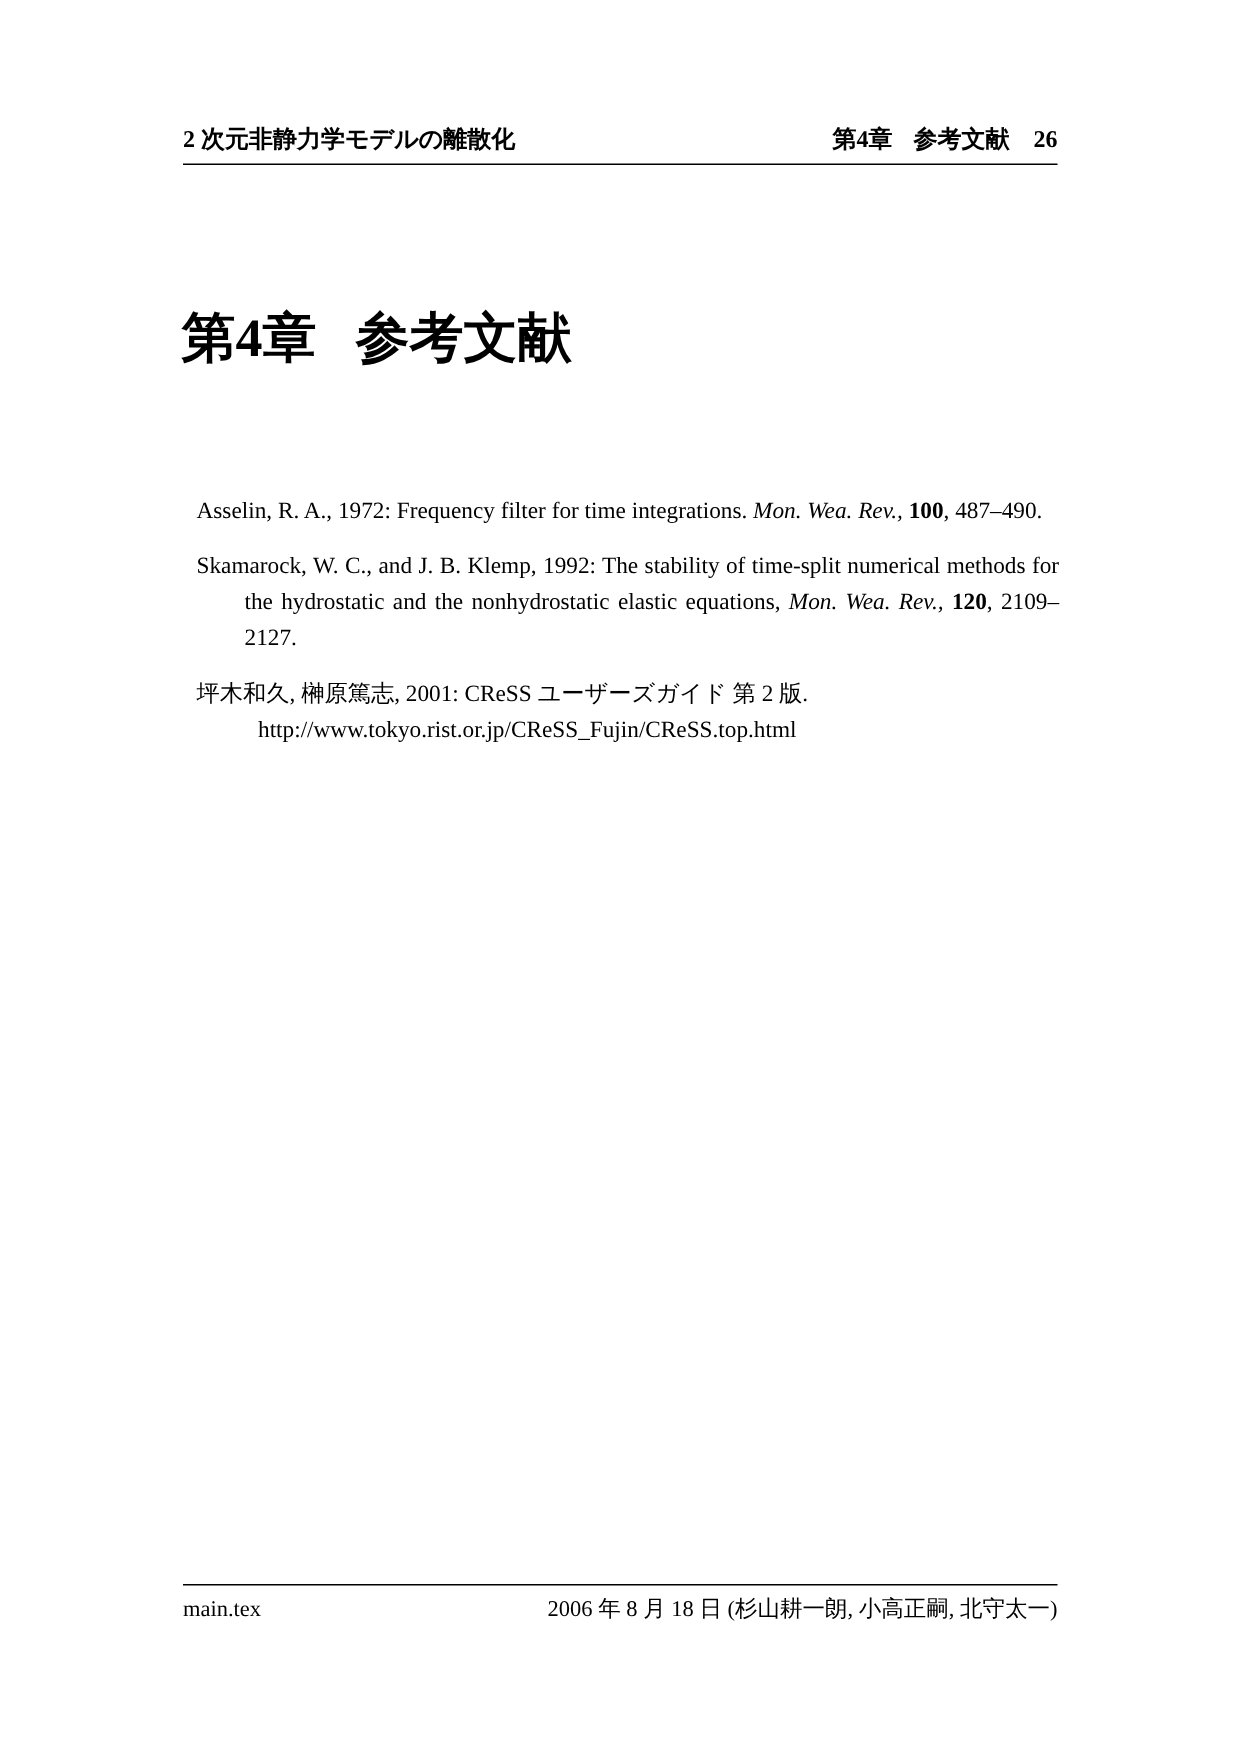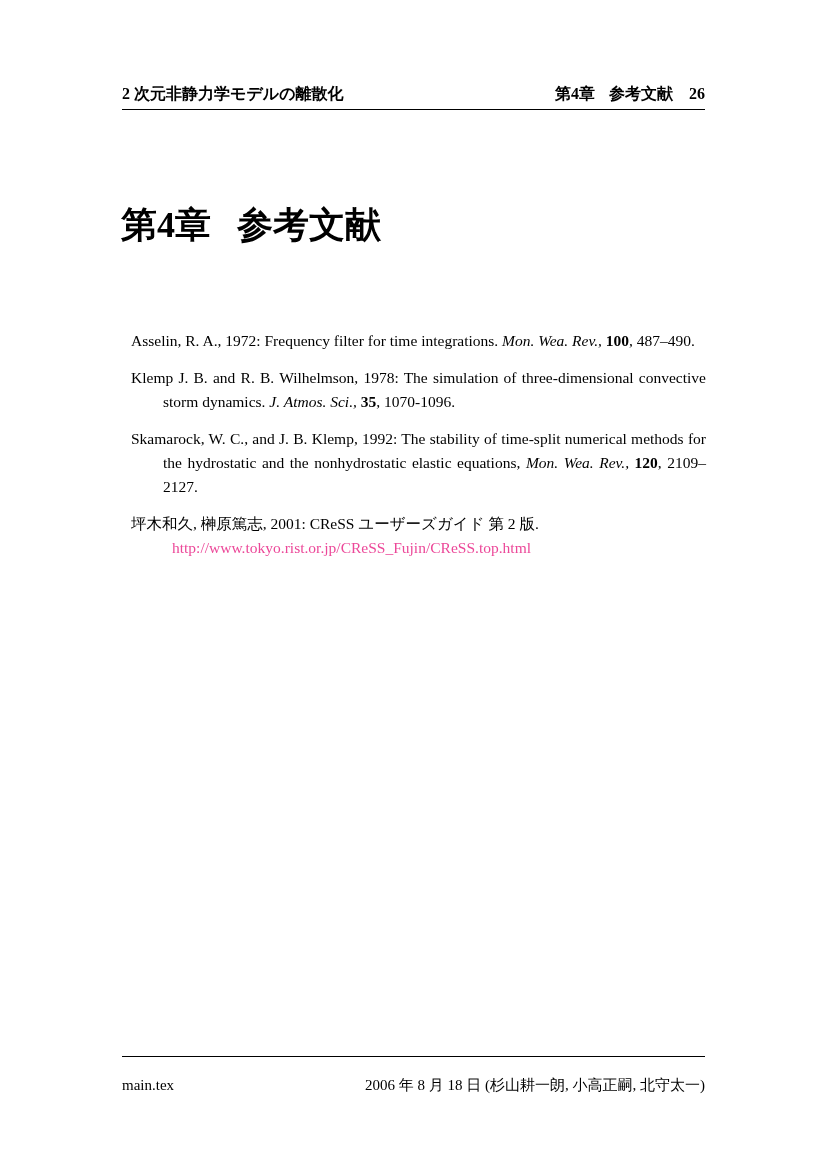--- a/index.html
+++ b/index.html
@@ -58,30 +58,30 @@
     line-height: 24px;
     text-align: justify;
   }
   .reference {
     padding-left: 41px;
     text-indent: -32px;
     margin-bottom: 13px;
   }
   .reference .it { font-style: italic; margin-top: 24px; }
   .reference .bf { font-weight: bold; }
-  .reference .url-line { margin-left: 9px; color: #ec4899; text-decoration: none; }
+  .reference .url-line { margin-left: 9px; color: #000000; text-decoration: none; }
 
   
   .footer {
     position: absolute;
     left: 122px;
     top: 1056px;
     width: 583px;
     border-top: 1px solid #000;
-    padding-top: 19px;
+    padding-top: 7px;
     display: flex;
     justify-content: space-between;
     font-family: "Liberation Serif", "DejaVu Serif", serif;
     font-size: 15px;
     line-height: 18px;
   }
 </style>
 </head>
 <body>
 
@@ -96,21 +96,20 @@
     </span>
   </div>
 
   <div class="chapter-heading">
     <span class="chapter-number">第4章</span>
     <span class="chapter-title">参考文献</span>
   </div>
 
   <div class="references">
       <p class="reference"><span>Asselin, R. A., 1972: Frequency filter for time integrations. </span><span class="it">Mon. Wea. Rev.,</span><span> </span><span class="bf">100</span><span>, 487–490.</span></p>
-      <p class="reference"><span>Klemp J. B. and R. B. Wilhelmson, 1978: The simulation of three-dimensional convective storm dynamics. </span><span class="it">J. Atmos. Sci.,</span><span> </span><span class="bf">35</span><span>, 1070-1096.</span></p>
       <p class="reference"><span>Skamarock, W. C., and J. B. Klemp, 1992: The stability of time-split numerical methods for the hydrostatic and the nonhydrostatic elastic equations, </span><span class="it">Mon. Wea. Rev.,</span><span> </span><span class="bf">120</span><span>, 2109–2127.</span></p>
       <p class="reference"><span>坪木和久, 榊原篤志, 2001: CReSS ユーザーズガイド 第 2 版.</span><br><span class="url-line">http://www.tokyo.rist.or.jp/CReSS_Fujin/CReSS.top.html</span></p>
     </div>
 
   <div class="footer">
     <span class="footer-left">main.tex</span>
     <span class="footer-right">2006 年 8 月 18 日 (杉山耕一朗, 小高正嗣, 北守太一)</span>
   </div>
 
 </div>

